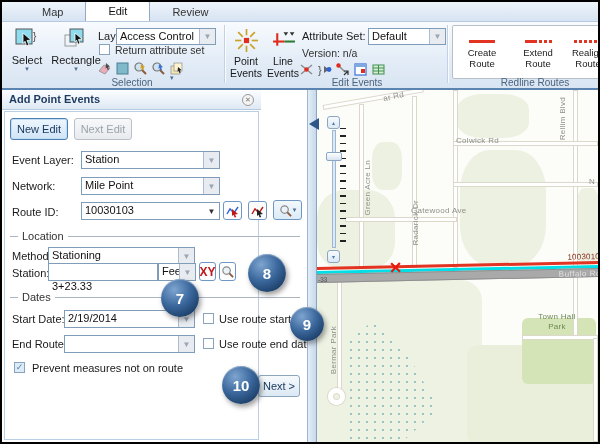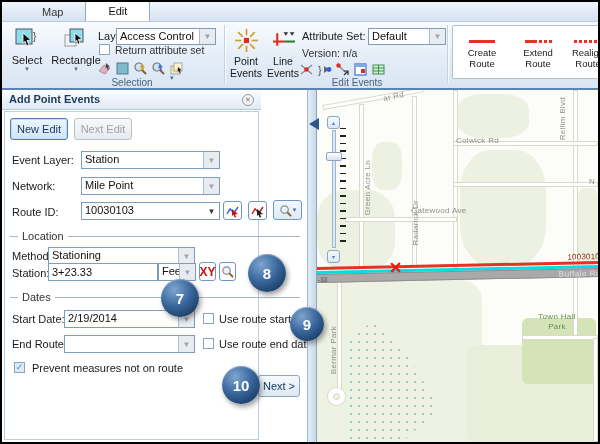--- a/index.html
+++ b/index.html
@@ -36,21 +36,21 @@
   
   .panel{position:absolute;left:0;top:88px;width:259px;bottom:0;background:#fff;z-index:3;}
   .ptitle{position:absolute;left:0;top:0;width:100%;height:20px;background:linear-gradient(#fbfdff,#dfe9f4);border-bottom:1px solid #b7c9dc;box-sizing:border-box;}
   .ptitle .t{position:absolute;left:7px;top:3px;font-size:11px;font-weight:bold;color:#1d3a5f;}
   .pclose{position:absolute;right:7px;top:4px;width:12px;height:12px;border:1px solid #999;border-radius:50%;font-size:7px;line-height:10px;text-align:center;color:#777;box-sizing:border-box;background:#f4f4f4;}
   .pbody{position:absolute;left:2px;right:2px;top:21px;bottom:2px;border:1px solid #b9cfe4;background:#fff;}
   .plbl{position:absolute;font-size:11px;color:#1a1a1a;white-space:nowrap;}
   .btn{position:absolute;box-sizing:border-box;border:1px solid #8ca6be;border-radius:3px;background:linear-gradient(#f6fafd,#dce8f3);font-size:11px;color:#17365c;display:flex;align-items:center;justify-content:center;}
   .btn.primary{border-color:#4d7fb5;background:linear-gradient(#eef6fd,#cfe4f7);box-shadow:inset 0 0 0 1px #c3ddf2;}
   .btn.disabled{border-color:#b9c0c7;background:linear-gradient(#f7f8fa,#e8ebee);color:#9aa3ac;}
-  .inputbox{position:absolute;border:1px solid #7f9db9;background:#fff;box-sizing:border-box;font-size:11px;padding:2px 3px 0;color:#111;height:18px;}
+  .inputbox{position:absolute;border:1px solid #7f9db9;background:#fff;box-sizing:border-box;font-size:11px;padding:16px 3px 0;color:#111;height:18px;}
   .tool{position:absolute;box-sizing:border-box;border:1px solid #6f97c4;border-radius:3px;background:#fdfdfe;display:flex;align-items:center;justify-content:center;gap:1px;}
   .seprow{position:absolute;display:flex;align-items:center;gap:4px;font-size:11px;color:#333;}
   .seprow .hl{height:1px;background:#a9b6c2;}
   .seprow .hs{width:8px;}.seprow .hf{flex:1;}
 
   
   .splitter{position:absolute;left:305px;top:88px;width:10px;bottom:0;background:linear-gradient(to right,#e3edf7,#c6d9ec);border-left:1px solid #9fb6cd;border-right:1px solid #8aa4bd;box-sizing:border-box;z-index:4;}
   .collapse{position:absolute;left:307px;top:116px;width:0;height:0;border-top:6px solid transparent;border-bottom:6px solid transparent;border-right:10px solid #2e5788;z-index:10;}
 
   
@@ -80,20 +80,21 @@
   .badge{position:absolute;border-radius:50%;background:radial-gradient(circle at 35% 28%,#7ea5d0 0%,#3a679c 45%,#1c3f68 80%,#142e4d 100%);color:#fff;font-weight:bold;display:flex;align-items:center;justify-content:center;box-shadow:2px 3px 5px rgba(40,40,40,.45), inset 0 1px 1px rgba(255,255,255,.35);z-index:60;font-size:15px;}
 </style>
 </head>
 <body>
 
 <div class="frame">
 
   <div class="tabbar">
     <div class="tab">Map</div>
     <div class="tab active">Edit</div>
+    <div class="tab">Review</div>
   </div>
 
   <div class="ribbon">
 
     <div class="bigbtn" style="left:4px;top:4px;width:42px;">
       <span>
         <svg width="26" height="26" viewBox="0 0 26 26">
           <rect x="2" y="3" width="16" height="15" fill="#8edcee" stroke="#555" stroke-width="1"></rect>
           <path d="M9 7 L17 14 L13 14.5 L15 19 L12.5 19.7 L11 15.3 L9 17.5 Z" fill="#111" stroke="#fff" stroke-width="0.8"></path>
           <text x="19" y="14" font-size="10" fill="#444">}</text>
@@ -255,20 +256,21 @@
       <span class="ric">
           <span class="rl-dot"></span>
           <span class="rl-dot"></span>
           <span class="rl-dot"></span>
           <span class="rl-dot"></span>
           <span class="rl-dot"></span>
           <span class="rl-dot"></span>
         </span>
       <span>Realign Route</span>
     </div>
+    <div class="gcap" style="left:470px;top:55px;width:126px;">Redline Routes</div>
   </div>
 
   <div class="map">
 
     <div class="patch" style="left:0;top:100px;width:78px;height:80px;"></div>
     <div class="patch" style="left:55px;top:52px;width:30px;height:48px;"></div>
     <div class="patch" style="left:140px;top:4px;width:72px;height:44px;"></div>
     <div class="patch" style="left:143px;top:60px;width:86px;height:116px;"></div>
     <div class="patch" style="left:258px;top:98px;width:26px;height:78px;"></div>
     <div class="patch" style="left:-10px;top:190px;width:175px;height:170px;border-radius:12%;background:#eef2e3;"></div>

